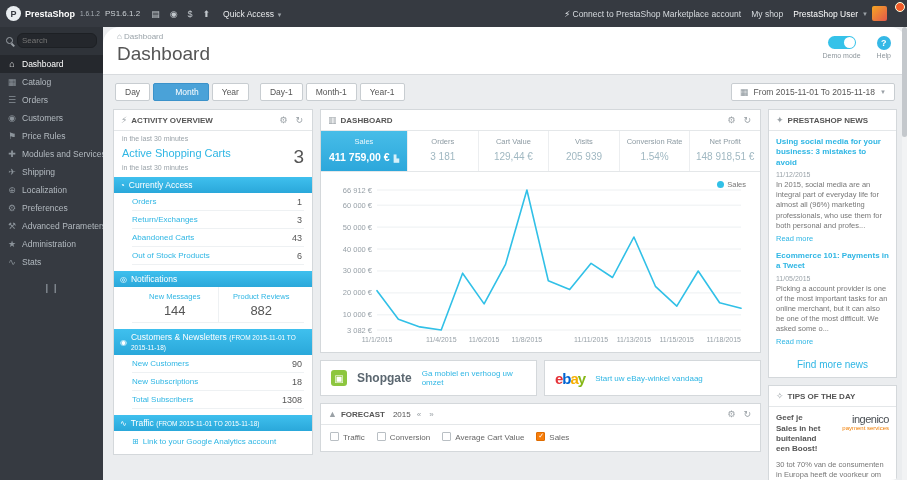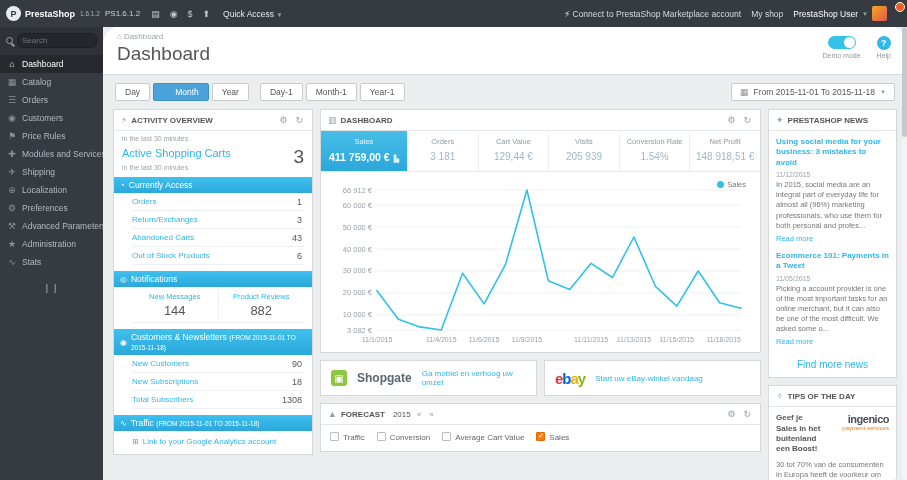--- a/index.html
+++ b/index.html
@@ -120,21 +120,21 @@
   .news-body { padding:6px 7px 2px; }
   .news-title { color:#2fb6e4; font-size:8px; font-weight:bold; line-height:1.3; cursor:pointer; }
   .news-date { font-size:7px; color:#9aa3a9; margin:3px 0 2px; }
   .news-ex { font-size:7.5px; color:#777; line-height:1.35; }
   .read-more { display:block; color:#2fb6e4; font-size:7.5px; margin:3px 0 8px; cursor:pointer; }
   .find-more { text-align:center; color:#2fb6e4; font-size:10px; padding:3px 0 7px; cursor:pointer; }
   .tips-body { padding:6px 7px; }
   .tips-top { display:flex; gap:6px; align-items:flex-start; margin-bottom:5px; }
   .tips-headline { font-size:8px; font-weight:bold; color:#555; line-height:1.3; flex:1; }
   .ing-logo { text-align:right; flex:none; width:58px; }
-  .ing-name { font-size:11px; font-weight:bold; color:#4a4f54; letter-spacing:-0.5px; }
+  .ing-name { font-size:11px; font-weight:normal; color:#4a4f54; letter-spacing:-0.5px; }
   .ing-sub { font-size:6px; color:#f07d00; }
   .tips-text { font-size:7.5px; color:#777; line-height:1.35; }
 
   
   .scrollbar { position:absolute; right:0; top:27px; bottom:0; width:5px; background:#f2f3f4; z-index:30; }
   .scroll-thumb { width:5px; height:110px; background:#c4c8cc; border-radius:3px; cursor:pointer; }
 </style>
 </head>
 <body>
 

